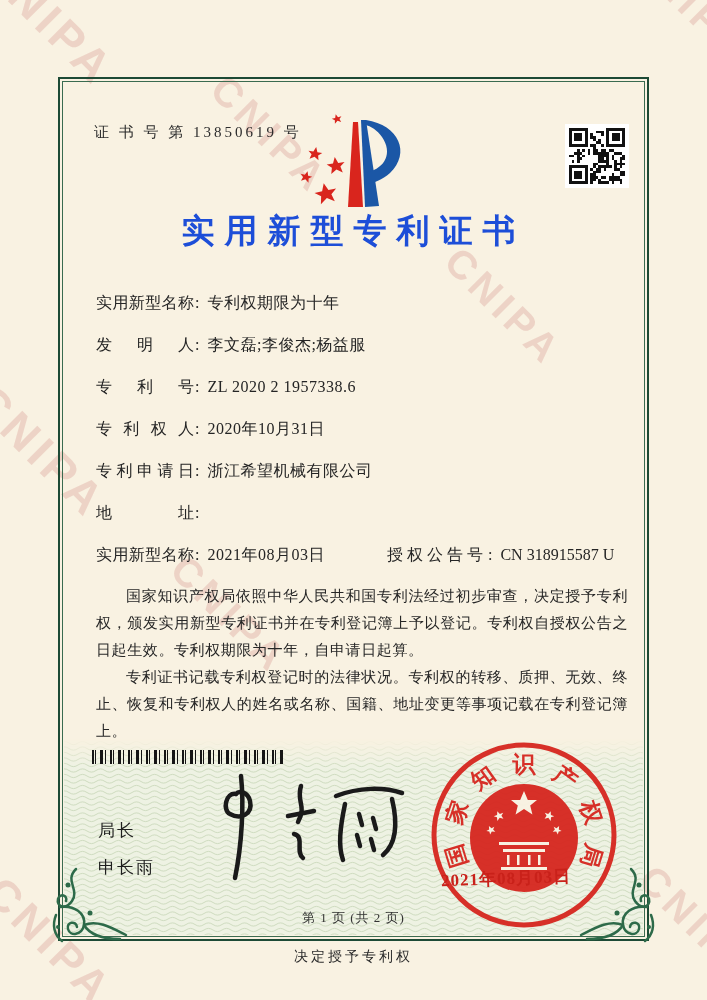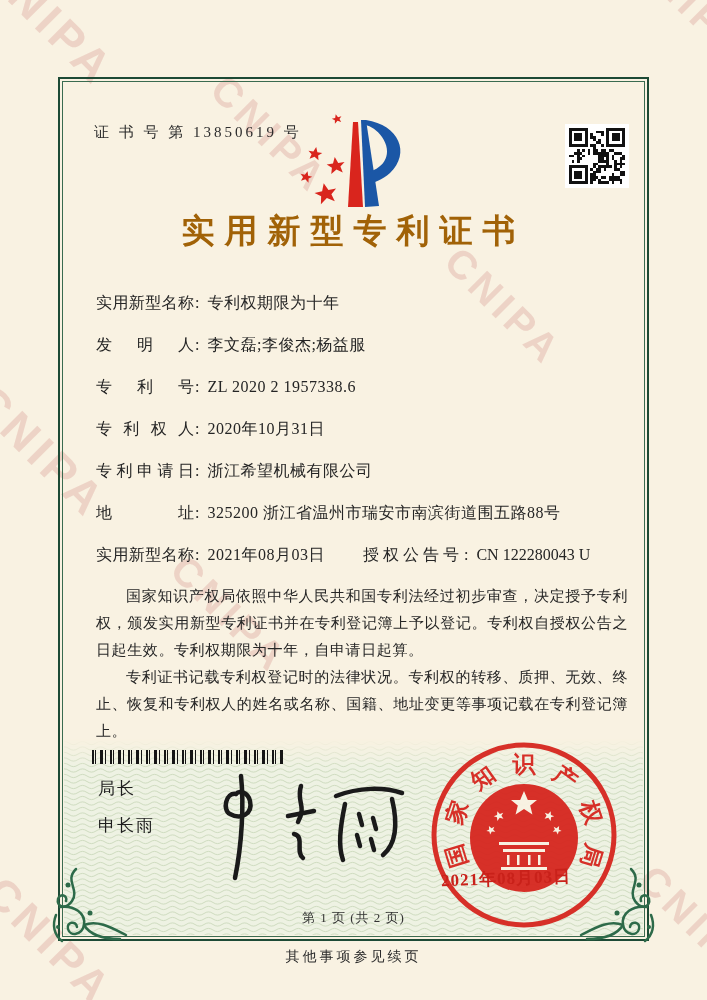--- a/index.html
+++ b/index.html
@@ -35,43 +35,43 @@
   }
   .cert-no{
     position:absolute; left:34px; top:44px; font-size:15px; color:#2c2c2c;
     letter-spacing:3px; z-index:3;
   }
   .logo{ position:absolute; left:227px; top:30px; z-index:3; }
   .qr{ position:absolute; left:505px; top:45px; width:64px; height:64px;
        background:#fff; padding:4px; z-index:3; }
   .title{
     position:absolute; left:0; top:130px; width:100%; text-align:center;
-    font-size:33px; font-weight:bold; color:#a16207; letter-spacing:10px; z-index:3;
+    font-size:33px; font-weight:bold; color:#1d4ed8; letter-spacing:10px; z-index:3;
   }
   .fields{ position:absolute; left:36px; top:216px; width:540px; z-index:3; }
   .frow{ display:flex; align-items:flex-end; font-size:16px; color:#252525;
          margin-bottom:26px; line-height:16px; }
   .f-label{ display:inline-block; width:98px; text-align:justify; text-align-last:justify; }
   .f-colon{ display:inline-block; margin:0 8px 0 1px; }
   .f-value{ letter-spacing:.5px; }
-  .grant-no{ margin-left:38px; display:flex; align-items:baseline; }
+  .grant-no{ margin-left:62px; display:flex; align-items:baseline; }
   .paras{
     position:absolute; left:36px; top:504px; width:532px; z-index:3;
     font-size:15px; color:#262626; line-height:27px; text-align:justify;
   }
   .paras p{ text-indent:2em; letter-spacing:.6px; }
   .barcode{
     position:absolute; left:32px; top:671px; width:192px; height:14px; z-index:3;
     background:repeating-linear-gradient(90deg,
       #151515 0 2px, transparent 2px 3px,
       #151515 3px 4px, transparent 4px 8px,
       #151515 8px 11px, transparent 11px 13px,
       #151515 13px 14px, transparent 14px 18px);
   }
-  .director{ position:absolute; left:38px; top:698px; z-index:3;
+  .director{ position:absolute; left:38px; top:740px; z-index:3;
     font-family:"Liberation Sans","DejaVu Sans",sans-serif;
     font-size:17px; color:#1e1e1e; }
   .director div{ margin-bottom:14px; letter-spacing:2px; }
   .signature{ position:absolute; left:146px; top:693px; z-index:4; }
   .seal{ position:absolute; left:367px; top:659px; z-index:4; opacity:.95; }
   .seal-date{
     position:absolute; left:381px; top:788px; z-index:5; color:#c9211a;
     font-size:17px; font-weight:bold; letter-spacing:1px; transform:rotate(-2deg);
     white-space:nowrap;
   }
@@ -282,30 +282,29 @@
         <span class="f-value">2020年10月31日</span>
       </div>
       <div class="frow">
         <span class="f-label">专利申请日</span>
           <span class="f-colon">:</span>
         <span class="f-value">浙江希望机械有限公司</span>
       </div>
       <div class="frow">
         <span class="f-label">地址</span>
           <span class="f-colon">:</span>
-        <span class="f-value">325200 浙江省温州市瑞安市南滨街道围五路88号</span>
       </div>
       <div class="frow">
         <span class="f-label">实用新型名称</span>
           <span class="f-colon">:</span>
         <span class="f-value">2021年08月03日</span>
         <span class="grant-no">
           <span style="letter-spacing:4px;">授权公告号</span>
             <span class="f-colon">:</span>
-          <span>CN 122280043 U</span>
+          <span>CN 318915587 U</span>
         </span>
       </div>
     </div>
 
     <div class="paras">
       <p>国家知识产权局依照中华人民共和国专利法经过初步审查，决定授予专利权，颁发实用新型专利证书并在专利登记簿上予以登记。专利权自授权公告之日起生效。专利权期限为十年，自申请日起算。</p>
       <p>专利证书记载专利权登记时的法律状况。专利权的转移、质押、无效、终止、恢复和专利权人的姓名或名称、国籍、地址变更等事项记载在专利登记簿上。</p>
     </div>
 
     <div class="barcode"></div>
@@ -386,14 +385,14 @@
         <path d="M38,62 C52,56 68,66 80,72"></path>
         <path d="M38,62 C44,72 58,76 74,76"></path>
         <path d="M10,52 C6,62 8,72 16,78"></path>
         <circle cx="22" cy="22" r="2.5" fill="#2d6a49" stroke="none"></circle>
         <circle cx="44" cy="50" r="2.5" fill="#2d6a49" stroke="none"></circle>
         <circle cx="12" cy="64" r="2" fill="#2d6a49" stroke="none"></circle>
       </svg>
     </div>
   </div>
 
-  <div class="cont-note">其他事项参见续页</div>
+  <div class="cont-note">决定授予专利权</div>
 </div>
 
 </body></html>

